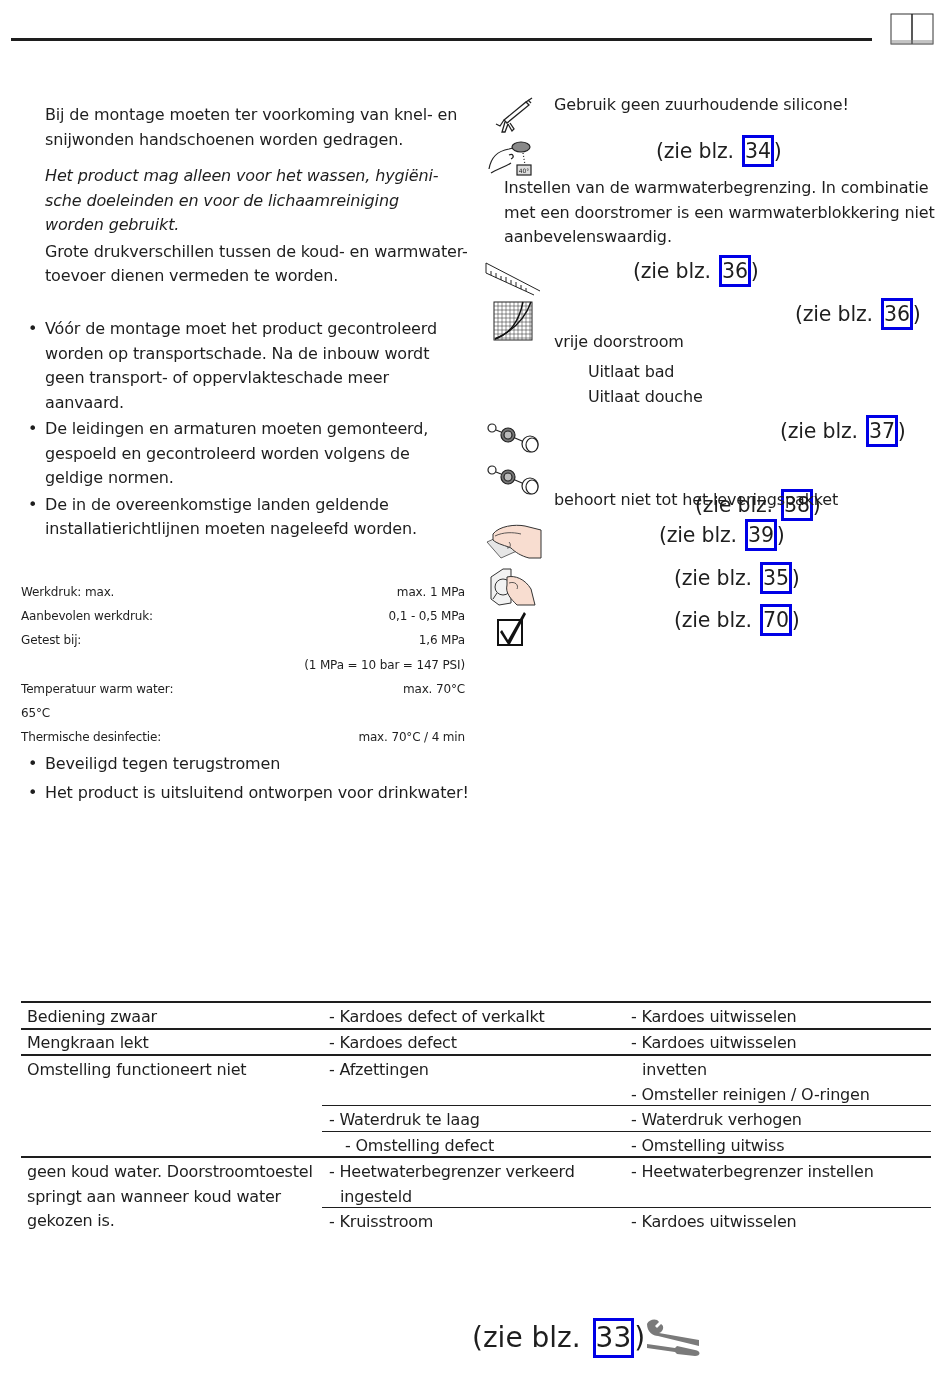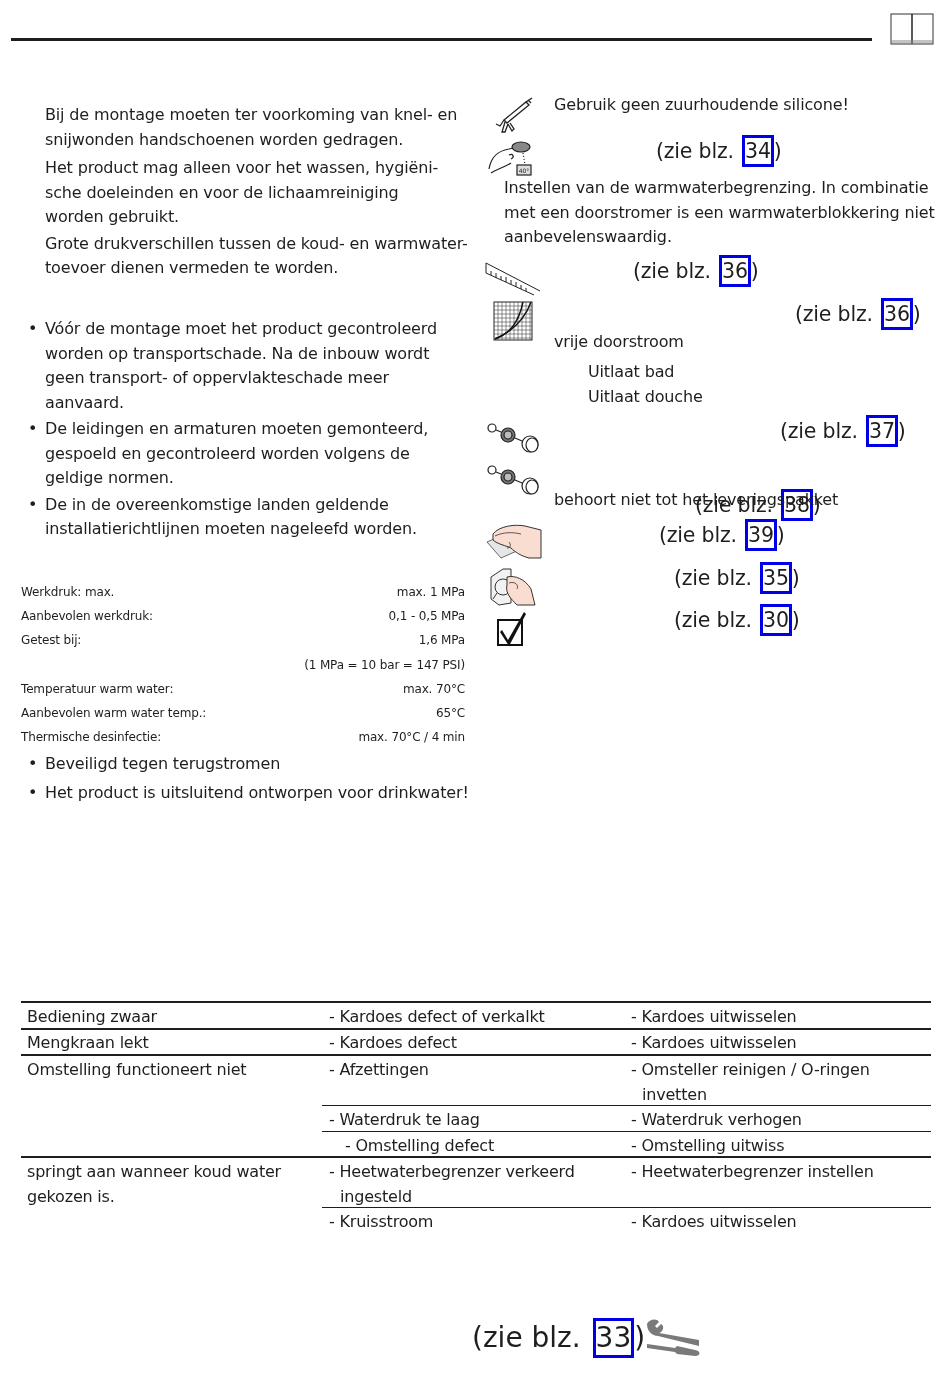--- a/index.html
+++ b/index.html
@@ -30,21 +30,21 @@
   <line x1="22" y1="3" x2="22" y2="33" stroke="#222" stroke-width="1.5"></line>
   <line x1="1" y1="30" x2="43" y2="30" stroke="#888" stroke-width="1"></line>
   <line x1="1" y1="32" x2="43" y2="32" stroke="#888" stroke-width="1"></line>
 </svg>
 
 <div class="abs para-block" style="top:103px;">
   <div class="t">
     <div>Bij de montage moeten ter voorkoming van knel- en</div>
     <div>snijwonden handschoenen worden gedragen.</div>
   </div>
-  <div class="t" style="margin-top:4px;">
+  <div class="t" style="margin-top:12px;font-style:italic;">
     <div>Het product mag alleen voor het wassen, hygiëni-</div>
     <div>sche doeleinden en voor de lichaamreiniging</div>
     <div>worden gebruikt.</div>
   </div>
   <div class="t" style="margin-top:2px;">
     <div>Grote drukverschillen tussen de koud- en warmwater-</div>
     <div>toevoer dienen vermeden te worden.</div>
   </div>
 </div>
 
@@ -83,21 +83,20 @@
 </div>
 <div class="abs spec-row" style="top:653px;">
   <span></span>
   <span>(1 MPa = 10 bar = 147 PSI)</span>
 </div>
 <div class="abs spec-row" style="top:677px;">
   <span>Temperatuur warm water:</span>
   <span>max. 70°C</span>
 </div>
 <div class="abs spec-row" style="top:701px;">
-  <span>Aanbevolen warm water temp.:</span>
   <span>65°C</span>
 </div>
 <div class="abs spec-row" style="top:725px;">
   <span>Thermische desinfectie:</span>
   <span>max. 70°C / 4 min</span>
 </div>
 <div class="abs t" style="left:28px; top:752px; padding-left:17px;">
   <span style="position:absolute; left:0; top:0;">•</span>
   <span>Beveiligd tegen terugstromen</span>
 </div>
@@ -244,58 +243,59 @@
 </svg>
 <div class="abs ref" style="left:674px; top:561px;">
   <span>(zie blz. </span><a class="num">35</a><span>)</span>
 </div>
 
 <svg class="icon" style="left:496px; top:610px; width:34px; height:38px;" viewBox="0 0 34 38">
   <rect x="2" y="10" width="24" height="25" fill="#fff" stroke="#111" stroke-width="2"></rect>
   <path d="M6 20 L12 30 L28 2 L30 4 L13 36 L4 22 Z" fill="#111"></path>
 </svg>
 <div class="abs ref" style="left:674px; top:603px;">
-  <span>(zie blz. </span><a class="num">30</a><span>)</span>
+  <span>(zie blz. </span><a class="num">70</a><span>)</span>
 </div>
 
 <div>
   <div class="hline" style="left:21px; top:1001px; width:910px; height:2px;"></div>
 
   <div class="cell" style="left:27px; top:1005px;">Bediening zwaar</div>
   <div class="cell" style="left:329px; top:1005px;">- Kardoes defect of verkalkt</div>
   <div class="cell" style="left:631px; top:1005px;">- Kardoes uitwisselen</div>
 
   <div class="hline" style="left:21px; top:1028px; width:910px; height:2px;"></div>
 
   <div class="cell" style="left:27px; top:1031px;">Mengkraan lekt</div>
   <div class="cell" style="left:329px; top:1031px;text-align:center;">- Kardoes defect</div>
   <div class="cell" style="left:631px; top:1031px;">- Kardoes uitwisselen</div>
 
   <div class="hline" style="left:21px; top:1054px; width:910px; height:2px;"></div>
 
   <div class="cell" style="left:27px; top:1058px;">Omstelling functioneert niet</div>
   <div class="cell" style="left:329px; top:1058px;">- Afzettingen</div>
   <div class="cell" style="left:631px; top:1058px;">
+    <div style="padding-left:11px;">invetten</div>
     <div>- Omsteller reinigen / O-ringen</div>
-    <div style="padding-left:11px;">invetten</div>
   </div>
 
   <div class="hline" style="left:322px; top:1105px; width:609px; height:1px;"></div>
 
   <div class="cell" style="left:329px; top:1108px;">- Waterdruk te laag</div>
   <div class="cell" style="left:631px; top:1108px;">- Waterdruk verhogen</div>
 
   <div class="hline" style="left:322px; top:1131px; width:609px; height:1px;"></div>
 
   <div class="cell" style="left:329px; top:1134px;margin-left:16px;">- Omstelling defect</div>
   <div class="cell" style="left:631px; top:1134px;">- Omstelling uitwiss</div>
 
   <div class="hline" style="left:21px; top:1156px; width:910px; height:2px;"></div>
 
   <div class="cell" style="left:27px; top:1160px;">
+    <div>geen koud water. Doorstroomtoestel</div>
     <div>springt aan wanneer koud water</div>
     <div>gekozen is.</div>
   </div>
   <div class="cell" style="left:329px; top:1160px;">
     <div>- Heetwaterbegrenzer verkeerd</div>
     <div style="padding-left:11px;">ingesteld</div>
   </div>
   <div class="cell" style="left:631px; top:1160px;">- Heetwaterbegrenzer instellen</div>
 
   <div class="hline" style="left:322px; top:1207px; width:609px; height:1px;"></div>

